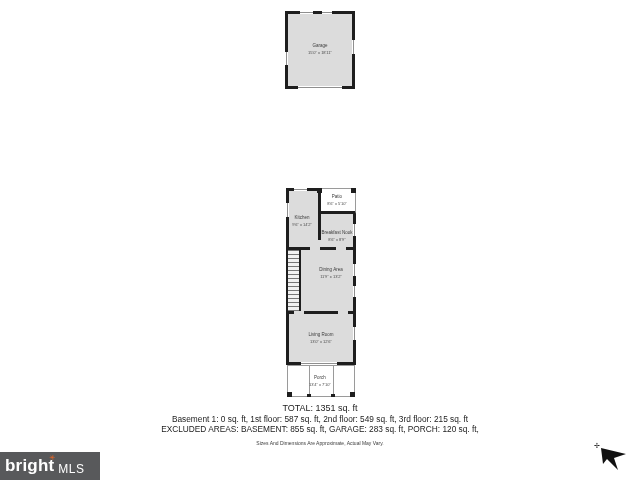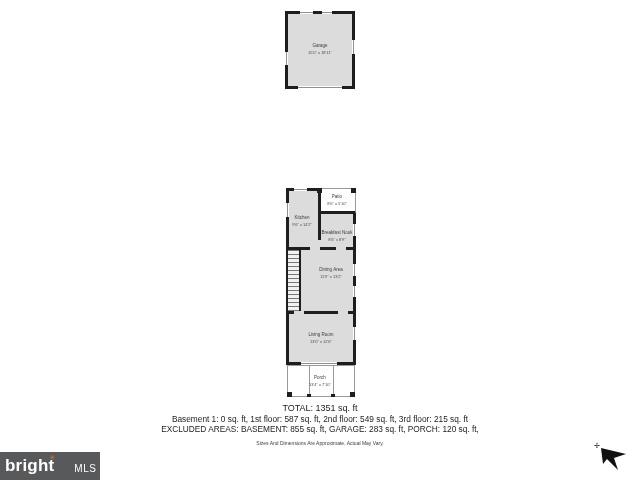--- a/index.html
+++ b/index.html
@@ -27,21 +27,21 @@
   
   .summary{position:absolute;left:0;top:403px;width:640px;text-align:center;color:#1c1c1c;}
   .summary .total{font-weight:normal;font-size:9px;line-height:11px;}
   .summary .line{font-size:8.3px;line-height:10px;}
   .summary .disclaimer{font-size:5px;color:#3c3c3c;margin-top:6px;}
   
   .logo{position:absolute;left:0;bottom:0;width:100px;height:28px;background:#58595b;
         display:flex;align-items:center;padding-left:5px;box-sizing:border-box;}
   .logo .word{color:#ffffff;font-size:17px;font-weight:bold;letter-spacing:.2px;position:relative;}
   .logo .spark{position:absolute;top:-2px;right:-1px;color:#f26722;font-size:7px;font-weight:normal;}
-  .logo .mls{color:#ffffff;font-size:10px;margin-left:20px;margin-top:5px;letter-spacing:.5px;}
+  .logo .mls{color:#ffffff;font-size:12px;margin-left:4px;margin-top:5px;letter-spacing:.5px;}
   
   .compass{position:absolute;right:12px;bottom:8px;width:34px;height:30px;}
   .compass .star{position:absolute;left:0;top:0;color:#1e1e1e;font-size:7px;line-height:7px;}
 </style>
 </head>
 <body>
 
 <div id="canvas">
 
   <div class="plan-body" style="left:285px;top:11px;width:70px;height:78px;">

